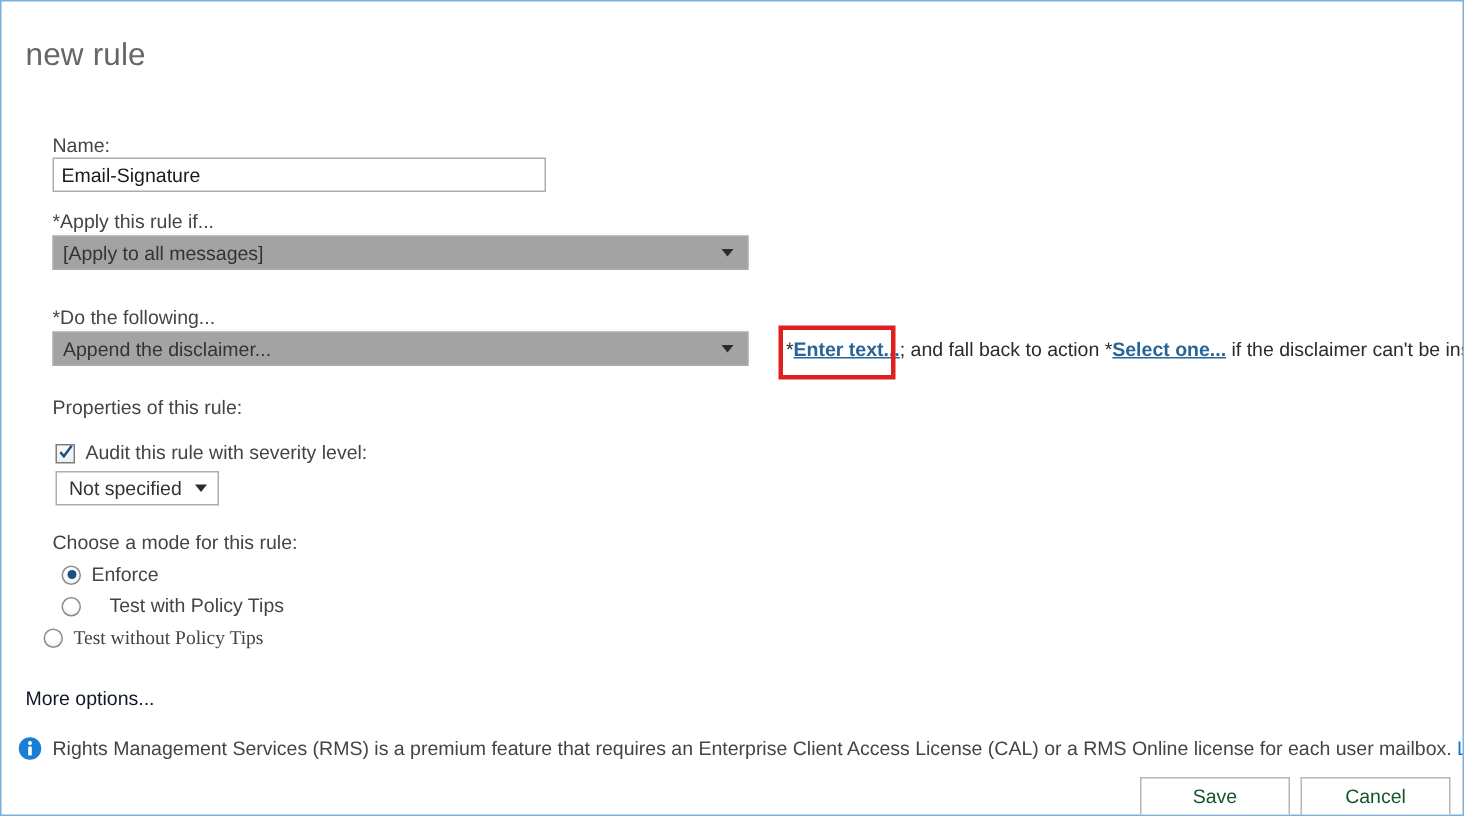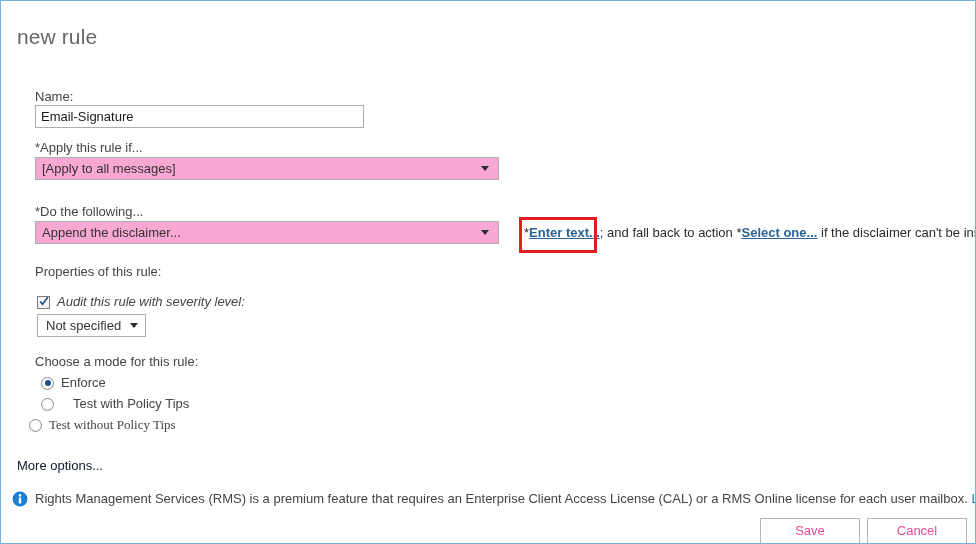--- a/index.html
+++ b/index.html
@@ -61,21 +61,21 @@
     padding: 0 5px;
     outline: none;
     border-radius: 0;
   }
 
   .combo {
     position: absolute;
     box-sizing: border-box;
     height: 23px;
     border: 1px solid #abadb3;
-    background: #f9a8d4;
+    background: #a3a3a3;
     font-size: 13px;
     color: #333333;
     display: flex;
     align-items: center;
     padding-left: 6px;
     cursor: default;
     user-select: none;
   }
   .combo .combo-text {
     flex: 1;
@@ -245,21 +245,21 @@
 
   
   .btn {
     position: absolute;
     box-sizing: border-box;
     height: 26px;
     border: 1px solid #b6b6b6;
     background: #ffffff;
     font-family: "Liberation Sans", sans-serif;
     font-size: 13px;
-    color: #ec4899;
+    color: #14532d;
     cursor: pointer;
     padding: 0;
     line-height: 24px;
     text-align: center;
     border-radius: 0;
   }
 </style>
 </head>
 <body>
 
@@ -282,21 +282,21 @@
     <div class="combo" style="left:34px; top:220px; width:464px;">
       <span class="combo-text">Append the disclaimer...</span>
       <span class="caret"></span>
     </div>
 
     <div class="action-line"><span class="req-star">*</span><span class="action-link">Enter text...</span><span>; and fall back to action </span><span class="req-star">*</span><span class="action-link">Select one...</span><span> if the disclaimer can't be inserted.</span></div>
     <div class="highlight-box"></div>
 
     <div class="field-label" style="left:34px; top:263px;">Properties of this rule:</div>
 
-    <div class="checkbox-row" style="left:36px; top:293px;font-style:italic;">
+    <div class="checkbox-row" style="left:36px; top:293px;">
       <span class="checkbox">
         <svg class="tick" viewBox="0 0 10 11">
           <path d="M1.2 5.4 L3.6 8.2 L8.8 1.2" stroke="#1b4f87" stroke-width="1.6" fill="none"></path>
         </svg>
       </span>
       <span class="checkbox-label">Audit this rule with severity level:</span>
     </div>
 
     <div class="combo-small" style="left:36px; top:313px;text-align:center;">
       <span class="combo-text">Not specified</span>

